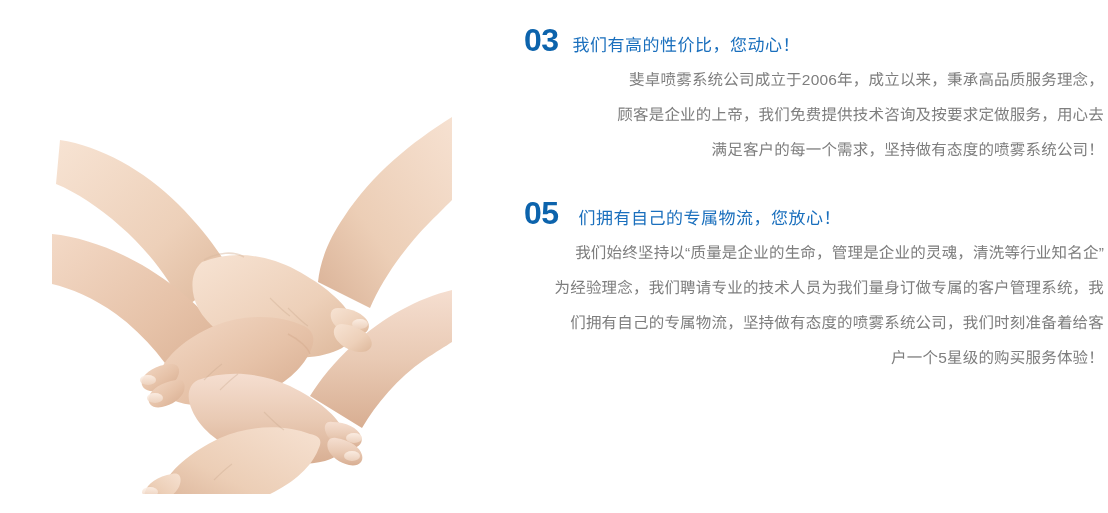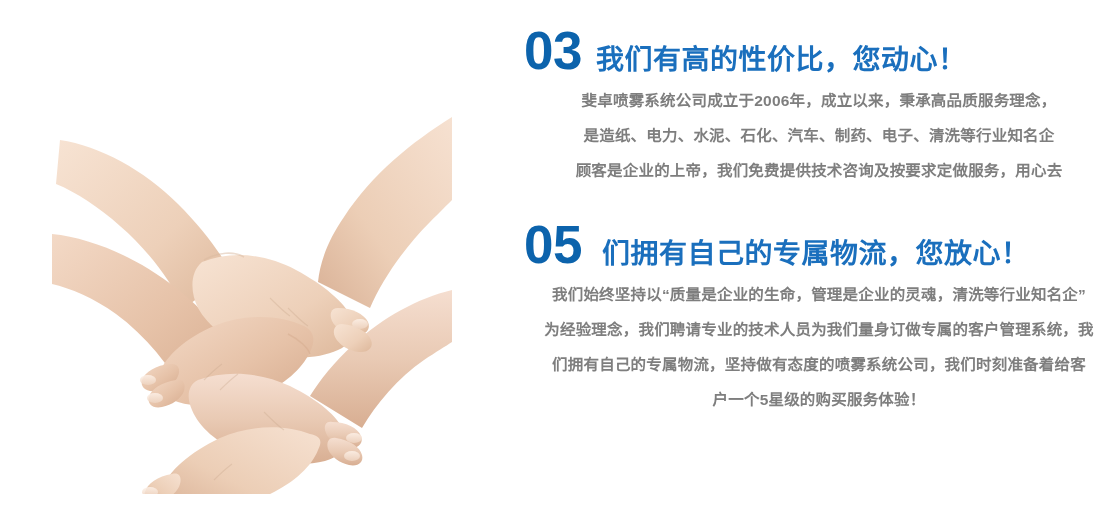--- a/index.html
+++ b/index.html
@@ -50,46 +50,45 @@
   }
 
   .heading {
     display: flex;
     align-items: baseline;
     white-space: nowrap;
     margin: 0 0 6px 0;
     line-height: 1.0;
   }
   .heading-number {
-    font-size: 53px;
+    font-size: 32px;
     font-weight: bold;
     color: #0c63ac;
     letter-spacing: -0.5px;
     font-family: "Liberation Sans", "DejaVu Sans", sans-serif;
   }
   .heading-title {
-    font-size: 28px;
-    font-weight: bold;
+    font-size: 17px;
+    font-weight: normal;
     color: #1a6fbd;
     margin-left: 14px;
     letter-spacing: 0.5px;
   }
   .heading.second .heading-title {
     margin-left: 20px;
   }
 
   .paragraph {
     font-size: 15.5px;
     color: #7e7e7e;
     line-height: 35px;
     letter-spacing: 0.2px;
     margin: 0;
     padding-left: 10px;
-    text-align: center;
-    font-weight: bold;
+    text-align: right;
   }
   .paragraph .line {
     display: block;
     white-space: nowrap;
   }
 </style>
 </head>
 <body>
 
 <div class="page">
@@ -198,22 +197,22 @@
 
   <div class="content">
 
     <div class="block">
       <div class="heading">
         <span class="heading-number">03</span>
         <span class="heading-title">我们有高的性价比，您动心！</span>
       </div>
       <p class="paragraph">
         <span class="line">斐卓喷雾系统公司成立于2006年，成立以来，秉承高品质服务理念，</span>
-        <span class="line">是造纸、电力、水泥、石化、汽车、制药、电子、清洗等行业知名企</span>
         <span class="line">顾客是企业的上帝，我们免费提供技术咨询及按要求定做服务，用心去</span>
+        <span class="line">满足客户的每一个需求，坚持做有态度的喷雾系统公司！</span>
       </p>
     </div>
 
     <div class="block second">
       <div class="heading second">
         <span class="heading-number">05</span>
         <span class="heading-title">们拥有自己的专属物流，您放心！</span>
       </div>
       <p class="paragraph">
         <span class="line">我们始终坚持以“质量是企业的生命，管理是企业的灵魂，清洗等行业知名企”</span>

